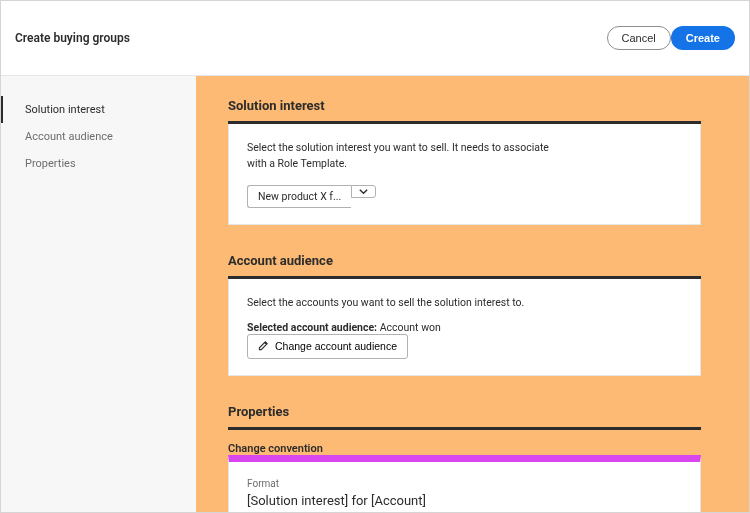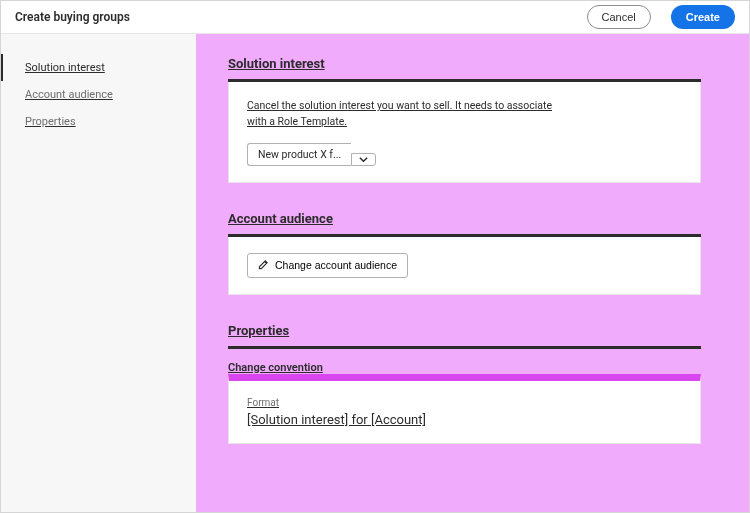--- a/index.html
+++ b/index.html
@@ -14,30 +14,30 @@
       height: 513px;
       background: #fff;
       border: 1px solid #d5d5d5;
       display: flex;
       flex-direction: column;
     }
     .header {
       display: flex;
       align-items: center;
       justify-content: space-between;
-      padding: 4px 14px;
+      padding: 25px 14px;
       border-bottom: 1px solid #e6e6e6;
       background: #fff;
     }
     .header h1 {
       font-size: 12px;
       font-weight: 600;
       color: #2c2c2c;
     }
-    .header-actions { display: flex; gap: 20px; }
+    .header-actions { display: flex; gap: 0; }
     .btn {
       font-size: 11px;
       padding: 5px 14px;
       border-radius: 14px;
       cursor: pointer;
       border: 1px solid transparent;
     }
     .btn-secondary {
       background: #fff;
       border-color: #8e8e8e;
@@ -45,23 +45,22 @@
     }
     .btn-primary {
       background: #1473e6;
       color: #fff;
       font-weight: 600;
       text-align: center;
     }
     .body {
       display: flex;
       flex: 1;
-      background: #f0abfc;
+      background: #fdba74;
       overflow: hidden;
-      text-decoration: underline;
     }
     .sidebar {
       width: 195px;
       padding: 20px 0 0 0;
       background: #f7f7f7;
     }
     .sidebar-item {
       padding: 7px 16px 7px 22px;
       font-size: 11px;
       color: #6e6e6e;
@@ -96,21 +95,21 @@
       padding: 16px 18px;
     }
     .helper {
       font-size: 10.5px;
       color: #2c2c2c;
       line-height: 1.55;
       max-width: 310px;
     }
     .dropdown {
       display: inline-flex;
-      align-items: flex-end;
+      align-items: flex-start;
       margin-top: 12px;
     }
     .dropdown-value {
       border: 1px solid #b1b1b1;
       border-right: none;
       border-radius: 3px 0 0 3px;
       padding: 4px 10px;
       font-size: 10.5px;
       min-width: 100px;
       background: #fff;
@@ -183,36 +182,42 @@
         <span>Properties</span>
       </div>
     </nav>
 
     <div class="main">
 
       <div class="section">
         <div class="section-title">Solution interest</div>
         <div class="thick-rule"></div>
         <div class="panel">
-          <div class="helper">Cancel the solution interest you want to sell. It needs to associate with a Role Template.</div>
+          <div class="helper">Select the solution interest you want to sell. It needs to associate with a Role Template.</div>
           <div class="dropdown">
             <div class="dropdown-value">New product X f...</div>
             <div class="dropdown-caret">
               <svg class="icon" viewBox="0 0 12 12">
                   <path d="M2 4 L6 8 L10 4" fill="none" stroke="#2c2c2c" stroke-width="1.5"></path>
                 </svg>
             </div>
           </div>
         </div>
       </div>
 
       <div class="section">
         <div class="section-title">Account audience</div>
         <div class="thick-rule"></div>
         <div class="panel">
+          <div class="helper">Select the accounts you want to sell the solution interest to.</div>
+          <div class="selected-line">
+            <strong>Selected account audience:</strong>
+            <span> </span>
+            <span>Account won</span>
+          </div>
           <button class="change-btn">
             <span>
               <svg class="icon" viewBox="0 0 12 12">
                   <path d="M1.5 10.5 L1.5 8.5 L8 2 L10 4 L3.5 10.5 Z M7.2 2.8 L9.2 4.8" fill="none" stroke="#2c2c2c" stroke-width="1.2"></path>
                 </svg>
             </span>
             <span>Change account audience</span>
           </button>
         </div>
       </div>

